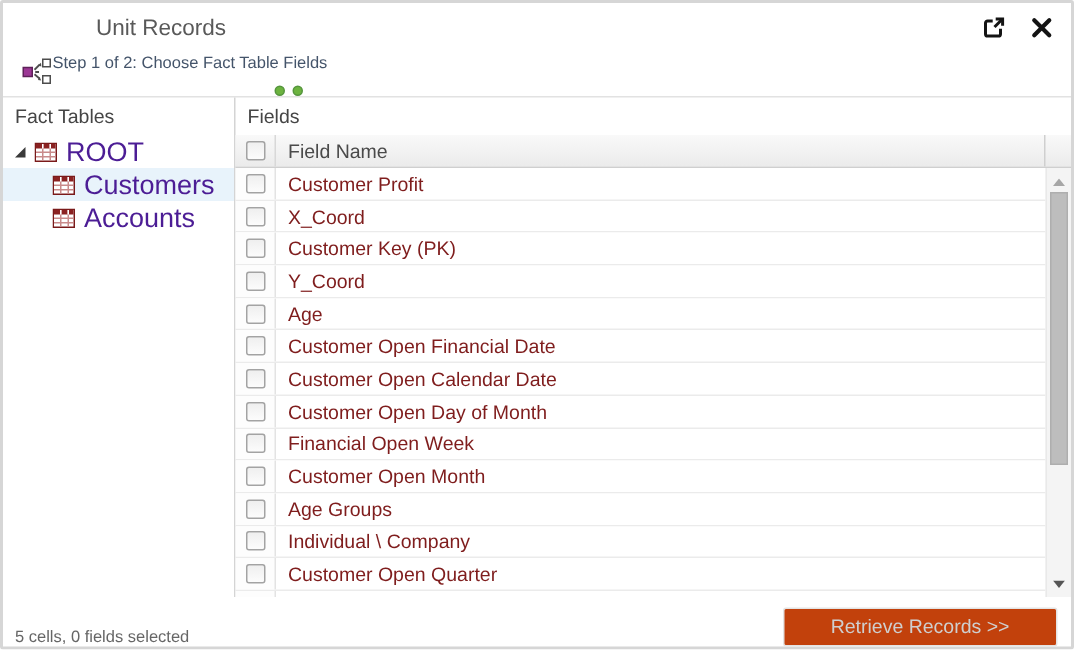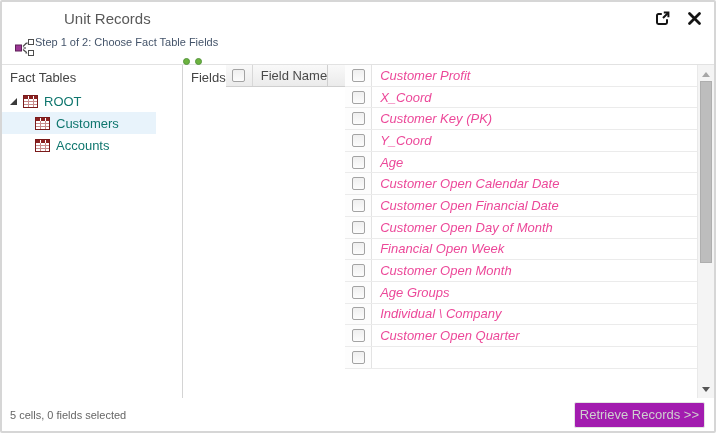--- a/index.html
+++ b/index.html
@@ -13,56 +13,56 @@
 
   
   .subheader { display:flex; justify-content:flex-start; align-items:flex-start; padding:2px 8px 0 12px; height:28px; border-bottom:1px solid #e2e2e2; }
   .rel-icon { display:inline-flex; cursor:pointer; margin-top:2px; }
   .step-area { text-align:right; }
   .step-text { font-size:11px; color:#44546a; }
   .dots { margin-top:3px; padding-right:16px; }
   .dot { display:inline-block; width:7px; height:7px; border-radius:50%; background:#6cb33f; border:1px solid #55953d; margin-left:5px; box-sizing:border-box; }
 
   
-  .bodyarea { display:flex; height:333px;gap:26px; }
+  .bodyarea { display:flex; height:333px; }
   .left-panel { width:154px; flex:none; overflow:hidden; }
-  .right-panel { flex:1; min-width:0; border-left:1px solid #d4d4d4; display:flex; flex-direction:row; }
+  .right-panel { flex:1; min-width:0; border-left:1px solid #d4d4d4; display:flex; flex-direction:column; }
   .panel-header { height:25px; line-height:26px; padding-left:8px; font-size:13px; color:#454545; }
 
   
-  .tree-row { height:22px; display:flex; align-items:center; font-size:13px; color:#0f766e; cursor:pointer;text-align:right; }
+  .tree-row { height:22px; display:flex; align-items:center; font-size:18px; color:#4c1d95; cursor:pointer;text-align:right; }
   .tree-row.selected { background:#e8f3fb; }
   .tree-indent0 { padding-left:7px; }
   .tree-indent1 { padding-left:33px; }
   .tri { width:9px; height:9px; margin-right:5px; flex:none; }
   .t-icon { margin-right:6px; flex:none; }
   .tree-label { white-space:nowrap; }
 
   
   .grid-header { display:flex; height:21px; background:linear-gradient(#f9f9f9,#ebebeb); border-bottom:1px solid #cfcfcf; font-size:13px; color:#4a4a4a; }
   .cb-col { width:26px; flex:none; display:flex; align-items:center; justify-content:center; border-right:1px solid #d8d8d8; }
   .name-col { flex:1; display:flex; align-items:center; padding-left:8px; min-width:0; }
   .hdr-spacer { width:17px; flex:none; border-left:1px solid #cfcfcf; }
   .grid-body { position:relative; flex:1; overflow:hidden; }
   .rows { position:absolute; left:0; top:0; right:17px; }
   .frow { height:21.7px; display:flex; border-bottom:1px solid #ebebeb; background:#fff; box-sizing:border-box; cursor:pointer; }
   .frow .cb-col { border-right:1px solid #e3e3e3; background:#fdfdfd; }
-  .fname { flex:1; display:flex; align-items:center; padding-left:8px; font-size:13px; color:#ec4899; white-space:nowrap;font-style:italic; }
+  .fname { flex:1; display:flex; align-items:center; padding-left:8px; font-size:13px; color:#7f1d1d; white-space:nowrap; }
   .checkbox { width:13px; height:13px; border:1px solid #a3a3a3; border-radius:2px; background:linear-gradient(#efefef,#fcfcfc); box-sizing:border-box; cursor:pointer; }
 
   
   .scrollbar { position:absolute; right:0; top:0; bottom:0; width:17px; background:#f4f4f4; border-left:1px solid #e9e9e9; box-sizing:border-box; }
   .sb-btn { position:absolute; left:0; width:100%; height:14px; display:flex; align-items:center; justify-content:center; cursor:pointer; }
   .sb-up { top:2px; } .sb-down { bottom:2px; }
   .sb-thumb { position:absolute; left:2px; top:16px; width:12px; height:182px; background:#bdbdbd; border:1px solid #aeaeae; box-sizing:border-box; cursor:pointer; }
 
   
-  .statusbar { height:33px; display:flex; align-items:center; justify-content:space-between; padding:0 9px 0 8px; box-sizing:border-box; }
+  .statusbar { height:33px; display:flex; align-items:flex-end; justify-content:space-between; padding:0 9px 0 8px; box-sizing:border-box; }
   .status-text { font-size:11px; color:#666; }
-  .retrieve-btn { font-family:"Liberation Sans",sans-serif; font-size:13px; color:#cfcfcf; background:#a21caf; border:1px solid #e4e4e4; border-radius:2px; padding:4px 5px 5px; }
+  .retrieve-btn { font-family:"Liberation Sans",sans-serif; font-size:13px; color:#cfcfcf; background:#c2410c; border:1px solid #e4e4e4; border-radius:2px; padding:4px 31px 5px; }
 </style>
 </head>
 <body>
 
 <div class="dialog">
 
   <div class="titlebar">
     <div class="title">Unit Records</div>
     <div class="titlebar-icons">
       <span class="icon-btn">
@@ -189,27 +189,27 @@
             <div class="frow">
               <div class="cb-col">
                 <span class="checkbox"></span>
               </div>
               <div class="fname">Age</div>
             </div>
             <div class="frow">
               <div class="cb-col">
                 <span class="checkbox"></span>
               </div>
+              <div class="fname">Customer Open Financial Date</div>
+            </div>
+            <div class="frow">
+              <div class="cb-col">
+                <span class="checkbox"></span>
+              </div>
               <div class="fname">Customer Open Calendar Date</div>
-            </div>
-            <div class="frow">
-              <div class="cb-col">
-                <span class="checkbox"></span>
-              </div>
-              <div class="fname">Customer Open Financial Date</div>
             </div>
             <div class="frow">
               <div class="cb-col">
                 <span class="checkbox"></span>
               </div>
               <div class="fname">Customer Open Day of Month</div>
             </div>
             <div class="frow">
               <div class="cb-col">
                 <span class="checkbox"></span>

